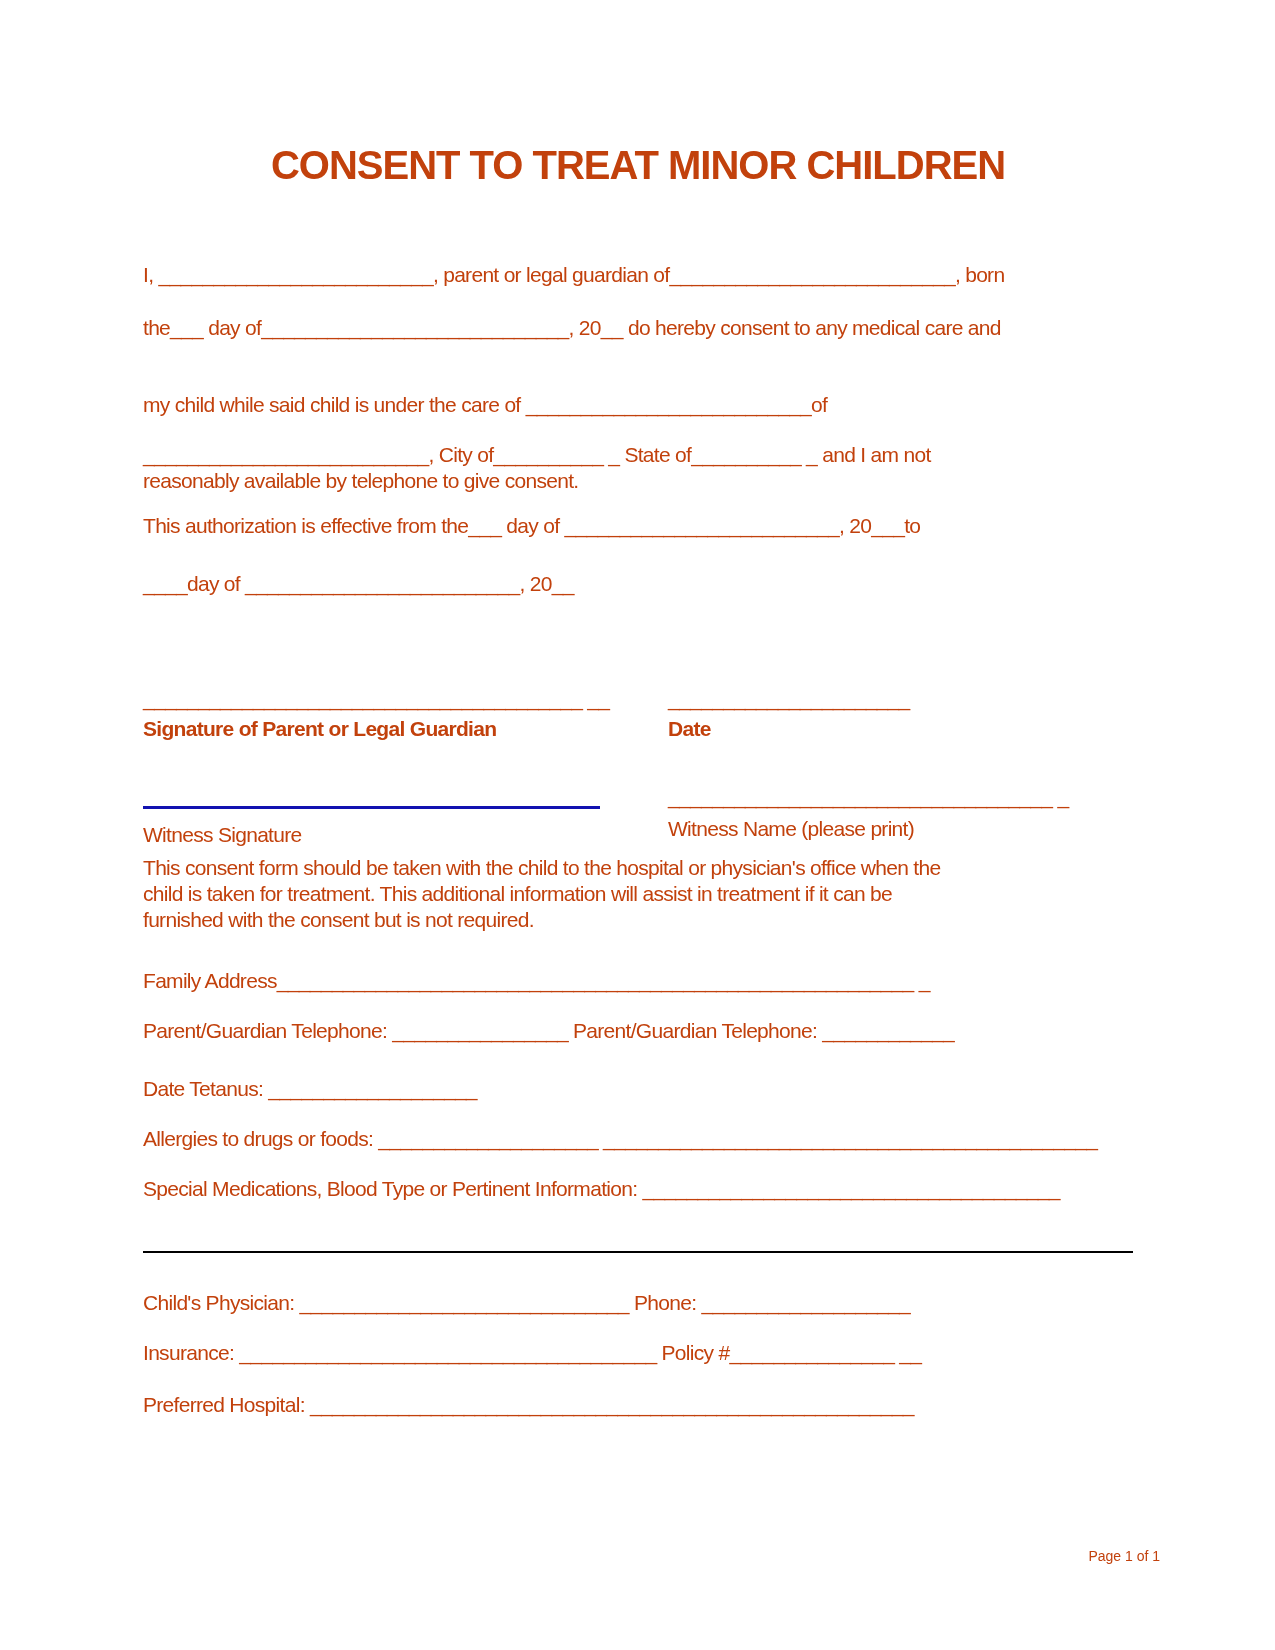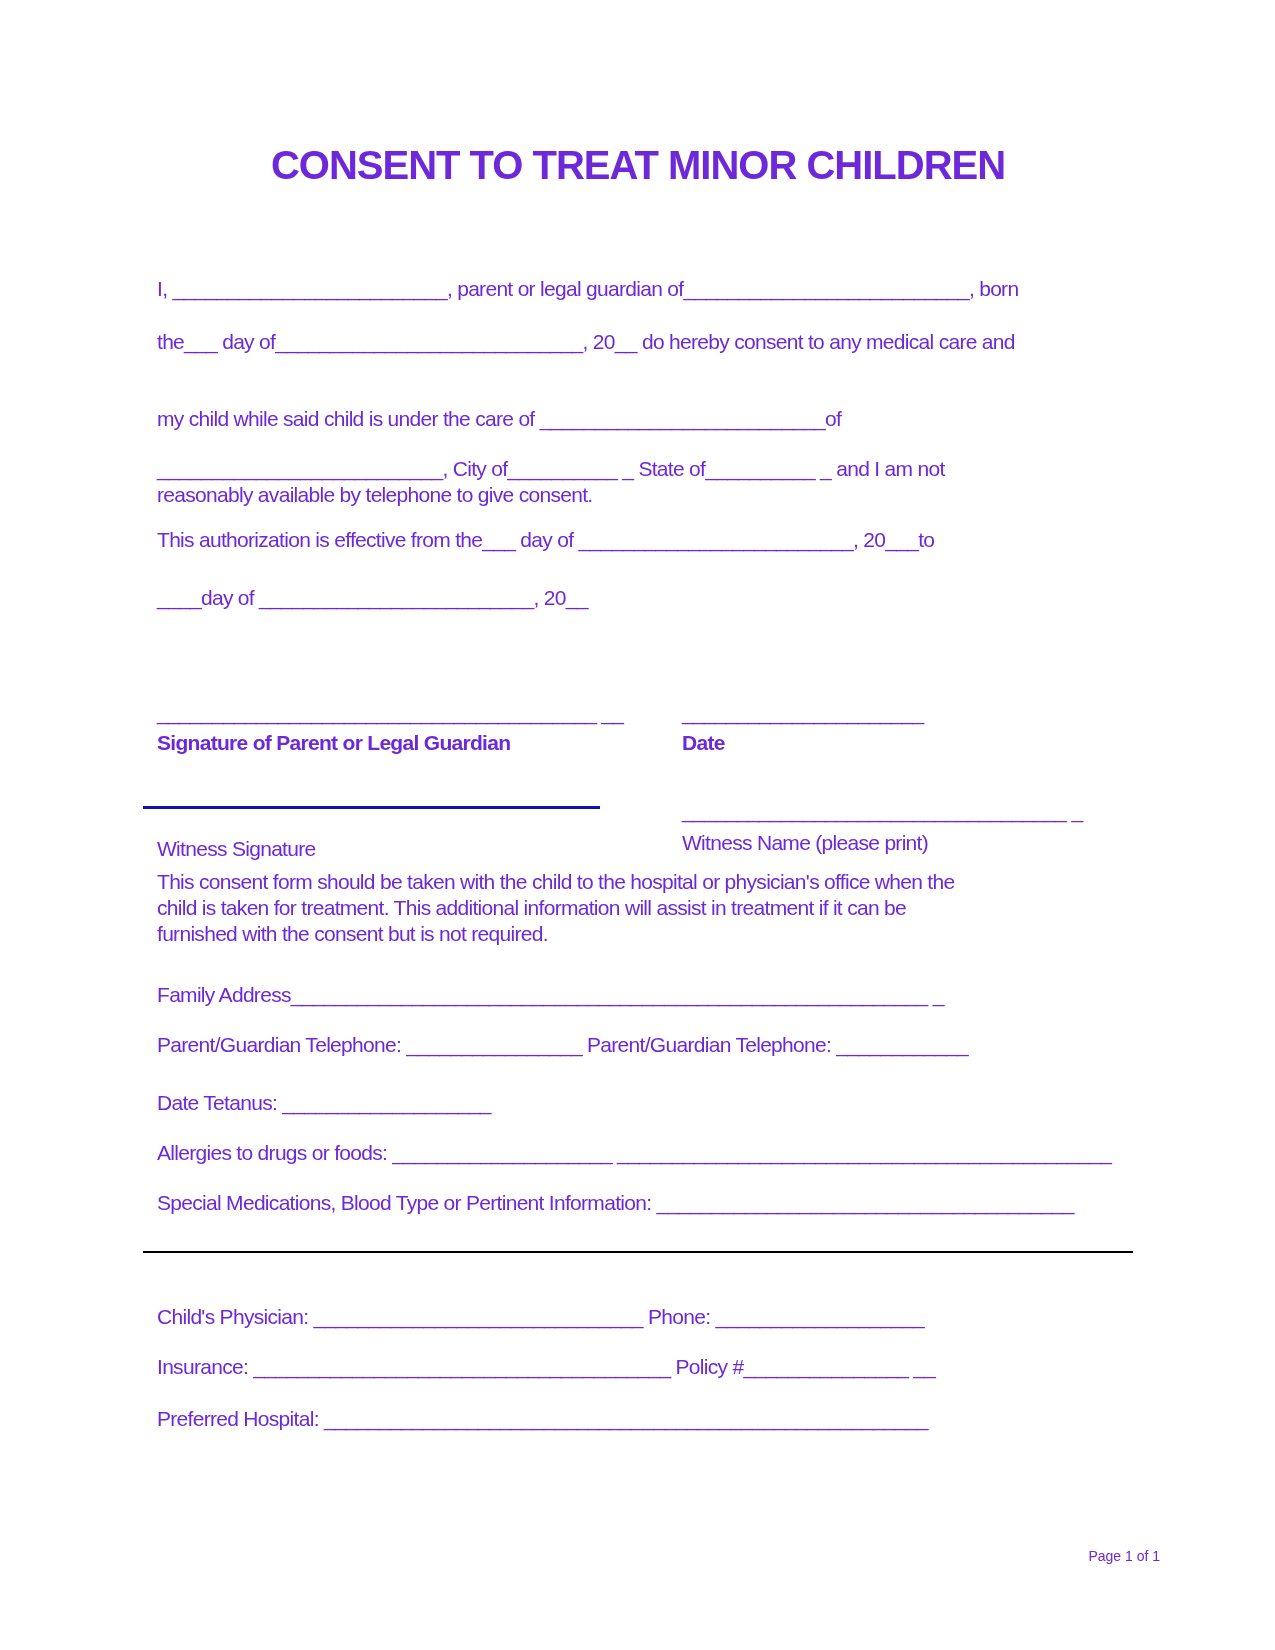--- a/index.html
+++ b/index.html
@@ -8,37 +8,37 @@
     background: #e8e8e8;
   }
   .page {
     position: relative;
     width: 1275px;
     height: 1650px;
     margin: 0 auto;
     background: #ffffff;
     overflow: hidden;
     font-family: "Liberation Sans", sans-serif;
-    color: #6d28d9;
+    color: #c2410c;
   }
   .title {
     position: absolute;
     left: 143px;
     width: 990px;
     margin: 0;
     text-align: center;
     font-size: 40px;
     font-weight: bold;
     letter-spacing: -1px;
     white-space: pre;
   }
   .ln {
     position: absolute;
     left: 143px;
-    margin: 14px;
+    margin: 0;
     font-size: 21px;
     line-height: 26px;
     letter-spacing: -0.7px;
     white-space: pre;
   }
   .bold { font-weight: bold; }
   .col2 { left: 668px; }
   .blank-rule {
     position: absolute;
     left: 143px;

